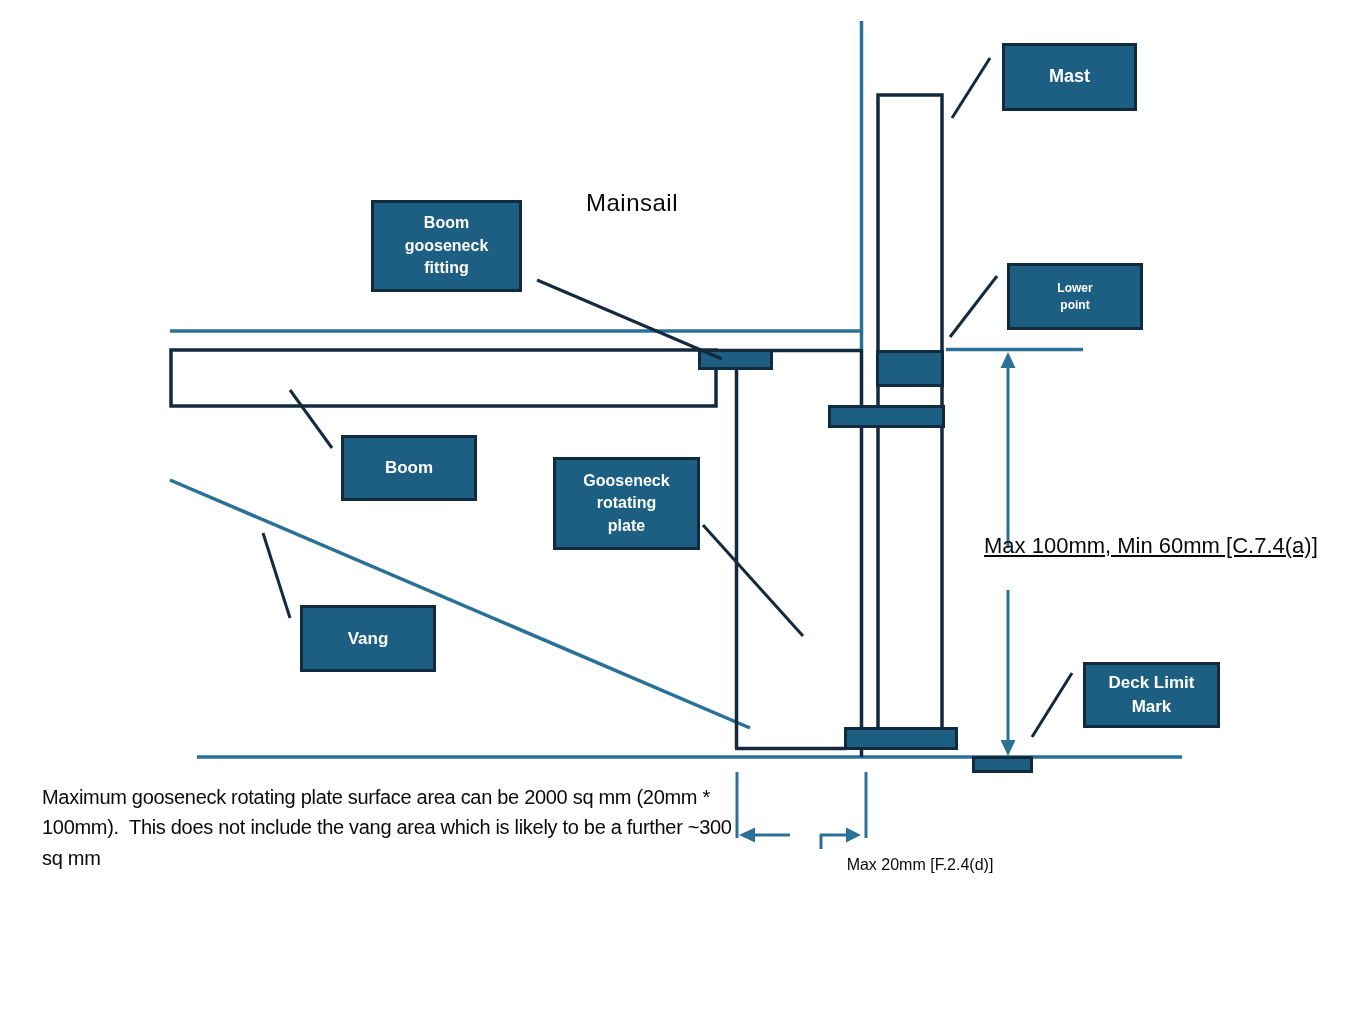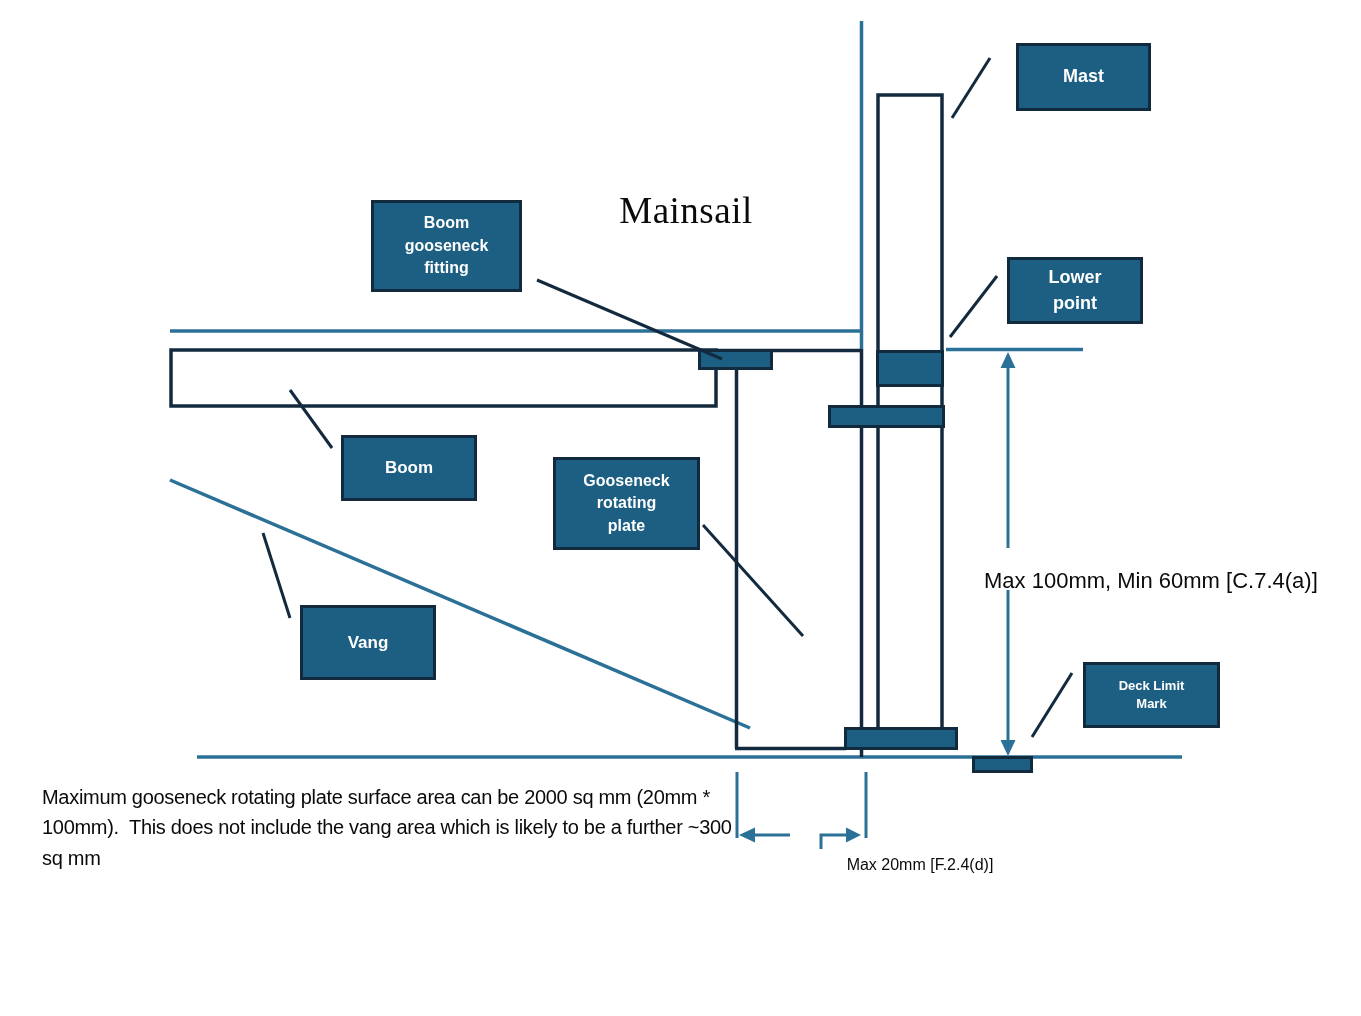--- a/index.html
+++ b/index.html
@@ -22,33 +22,33 @@
   .tl{stroke:var(--line-teal);stroke-width:3.5;fill:none;}
   .dim{stroke:var(--line-teal);stroke-width:3;fill:none;}
   .head{fill:var(--line-teal);stroke:none;}
   .fillrect{fill:var(--box-fill);stroke:var(--box-border);stroke-width:3;}
   .box{
     position:absolute;background:var(--box-fill);border:3px solid var(--box-border);
     color:var(--text-light);display:flex;align-items:center;justify-content:center;
     text-align:center;white-space:pre-line;font-weight:700;box-sizing:border-box;
     line-height:1.4;
   }
-  .box-mast{left:1002px;top:43px;width:135px;height:68px;font-size:18px;margin-left:14px;}
-  .box-lower{left:1007px;top:257px;width:136px;height:67px;font-size:18px;}
+  .box-mast{left:1002px;top:43px;width:135px;height:68px;font-size:18px;}
+  .box-lower{left:1007px;top:263px;width:136px;height:67px;font-size:12px;}
   .box-fitting{left:371px;top:200px;width:151px;height:92px;font-size:16px;}
   .box-boom{left:341px;top:435px;width:136px;height:66px;font-size:17px;}
   .box-plate{left:553px;top:457px;width:147px;height:93px;font-size:16px;}
-  .box-vang{left:300px;top:605px;width:136px;height:75px;font-size:17px;}
-  .box-deck{left:1083px;top:662px;width:137px;height:66px;font-size:13px;}
+  .box-vang{left:300px;top:605px;width:136px;height:67px;font-size:17px;}
+  .box-deck{left:1083px;top:662px;width:137px;height:66px;font-size:17px;}
   .title{
-    position:absolute;left:586px;top:189px;width:200px;text-align:center;
-    color:var(--text-dark);font-size:37px;font-weight:500;letter-spacing:.5px;font-family:Liberation Serif, serif;
+    position:absolute;left:586px;top:189px;width:200px;text-align:left;
+    color:var(--text-dark);font-size:24px;font-weight:500;letter-spacing:.5px;
   }
   .dim-text{position:absolute;color:var(--text-dark);white-space:nowrap;}
-  .dim-text-v{left:984px;top:568px;width:360px;font-size:22px;}
+  .dim-text-v{left:984px;top:533px;width:360px;font-size:22px;text-decoration:underline;}
   .dim-text-h{left:810px;top:856px;width:220px;font-size:16px;text-align:center;}
   .note{
     position:absolute;left:42px;top:782px;width:700px;color:var(--text-dark);
     font-size:20px;line-height:1.52;letter-spacing:-0.3px;white-space:pre-wrap;
   }
 </style>
 </head>
 <body>
 
 <div class="stage">

